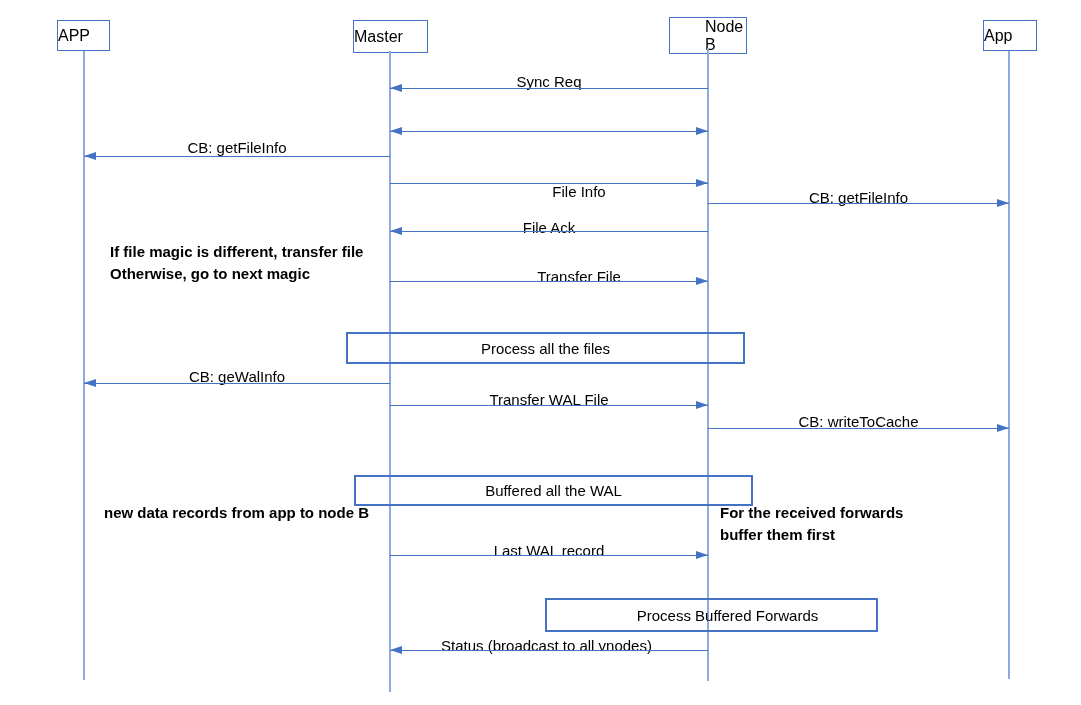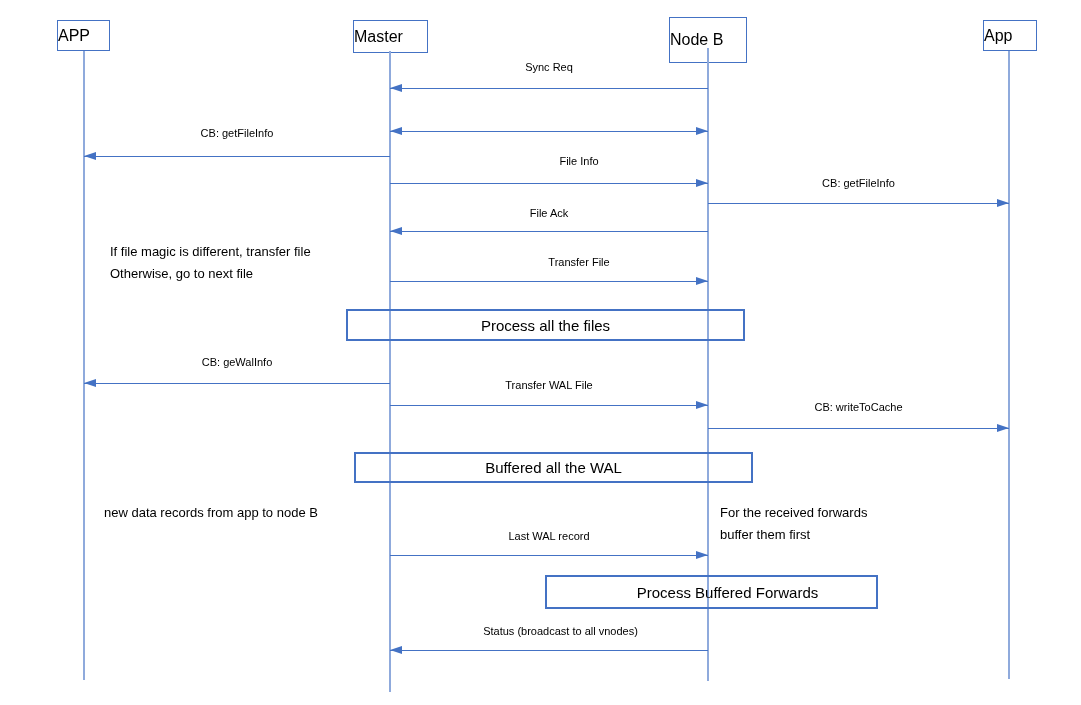--- a/index.html
+++ b/index.html
@@ -38,87 +38,89 @@
   }
   .msg-line.a-right::after{
     content:"";position:absolute;right:0;top:-5.5px;width:0;height:0;
     border-top:4.5px solid transparent;border-bottom:4.5px solid transparent;
     border-left:12px solid var(--accent);
   }
 
   .msg-label{
     position:absolute;
     text-align:center;
-    font-size:11px;
+    font-size:15px;
     color:var(--text);
     white-space:nowrap;
+    margin-top:12px;
   }
 
   .process-box{
     position:absolute;
     border:2px solid var(--accent);
     background:transparent;
     display:flex;align-items:center;justify-content:center;
-    font-size:15px;color:var(--text);
+    font-size:15px;color:var(--text);margin-top:23px;
   }
 
   .annotation{
     position:absolute;
-    font-size:13px;
+    font-size:15px;
     line-height:22px;
     color:var(--text);
     white-space:nowrap;
+    font-weight:bold;
   }
 </style>
 </head>
 <body>
 
 <div class="stage">
 
   <div class="actor" style="left:57px;top:20px;width:53px;height:31px;">
     <span>APP</span>
   </div>
   <div class="actor" style="left:353px;top:20px;width:75px;height:33px;">
     <span>Master</span>
   </div>
-  <div class="actor" style="left:669px;top:17px;width:78px;height:46px;">
+  <div class="actor" style="left:669px;top:17px;width:78px;height:37px;padding-left:35px;">
     <span>Node B</span>
   </div>
   <div class="actor" style="left:983px;top:20px;width:54px;height:31px;">
     <span>App</span>
   </div>
 
   <div class="lifeline" style="left:83px;top:51px;height:629px;"></div>
   <div class="lifeline" style="left:389px;top:51px;height:641px;"></div>
   <div class="lifeline" style="left:707px;top:48px;height:633px;"></div>
   <div class="lifeline" style="left:1008px;top:51px;height:628px;"></div>
 
   <div class="msg-label" style="left:390px;top:61px;width:318px;">Sync Req</div>
   <div class="msg-line a-left" style="left:390px;top:88px;width:318px;"></div>
 
   <div class="msg-line a-left a-right" style="left:390px;top:131px;width:318px;"></div>
 
   <div class="msg-label" style="left:84px;top:127px;width:306px;">CB: getFileInfo</div>
   <div class="msg-line a-left" style="left:84px;top:156px;width:306px;"></div>
 
-  <div class="msg-label" style="left:390px;top:155px;width:378px;">File Info</div>
+  <div class="msg-label" style="left:390px;top:171px;width:378px;">File Info</div>
   <div class="msg-line a-right" style="left:390px;top:183px;width:318px;"></div>
 
   <div class="msg-label" style="left:708px;top:177px;width:301px;">CB: getFileInfo</div>
   <div class="msg-line a-right" style="left:708px;top:203px;width:301px;"></div>
 
   <div class="msg-label" style="left:390px;top:207px;width:318px;">File Ack</div>
   <div class="msg-line a-left" style="left:390px;top:231px;width:318px;"></div>
 
   <div class="msg-label" style="left:390px;top:256px;width:378px;">Transfer File</div>
   <div class="msg-line a-right" style="left:390px;top:281px;width:318px;"></div>
 
   <div class="annotation" style="left:110px;top:241px;">
     <div>If file magic is different, transfer file</div>
-    <div>Otherwise, go to next file</div>
+    <div>Otherwise, go to next magic</div>
   </div>
 
   <div class="process-box" style="left:346px;top:309px;width:399px;height:32px;">
     <span>Process all the files</span>
   </div>
 
   <div class="msg-label" style="left:84px;top:356px;width:306px;">CB: geWalInfo</div>
   <div class="msg-line a-left" style="left:84px;top:383px;width:306px;"></div>
 
   <div class="msg-label" style="left:390px;top:379px;width:318px;">Transfer WAL File</div>
@@ -140,16 +142,16 @@
     <div>buffer them first</div>
   </div>
 
   <div class="msg-label" style="left:390px;top:530px;width:318px;">Last WAL record</div>
   <div class="msg-line a-right" style="left:390px;top:555px;width:318px;"></div>
 
   <div class="process-box" style="left:545px;top:575px;width:333px;height:34px;padding-left:32px;">
     <span>Process Buffered Forwards</span>
   </div>
 
-  <div class="msg-label" style="left:406px;top:625px;width:309px;">Status (broadcast to all vnodes)</div>
+  <div class="msg-label" style="left:392px;top:625px;width:309px;">Status (broadcast to all vnodes)</div>
   <div class="msg-line a-left" style="left:390px;top:650px;width:318px;"></div>
 
 </div>
 
 </body></html>

